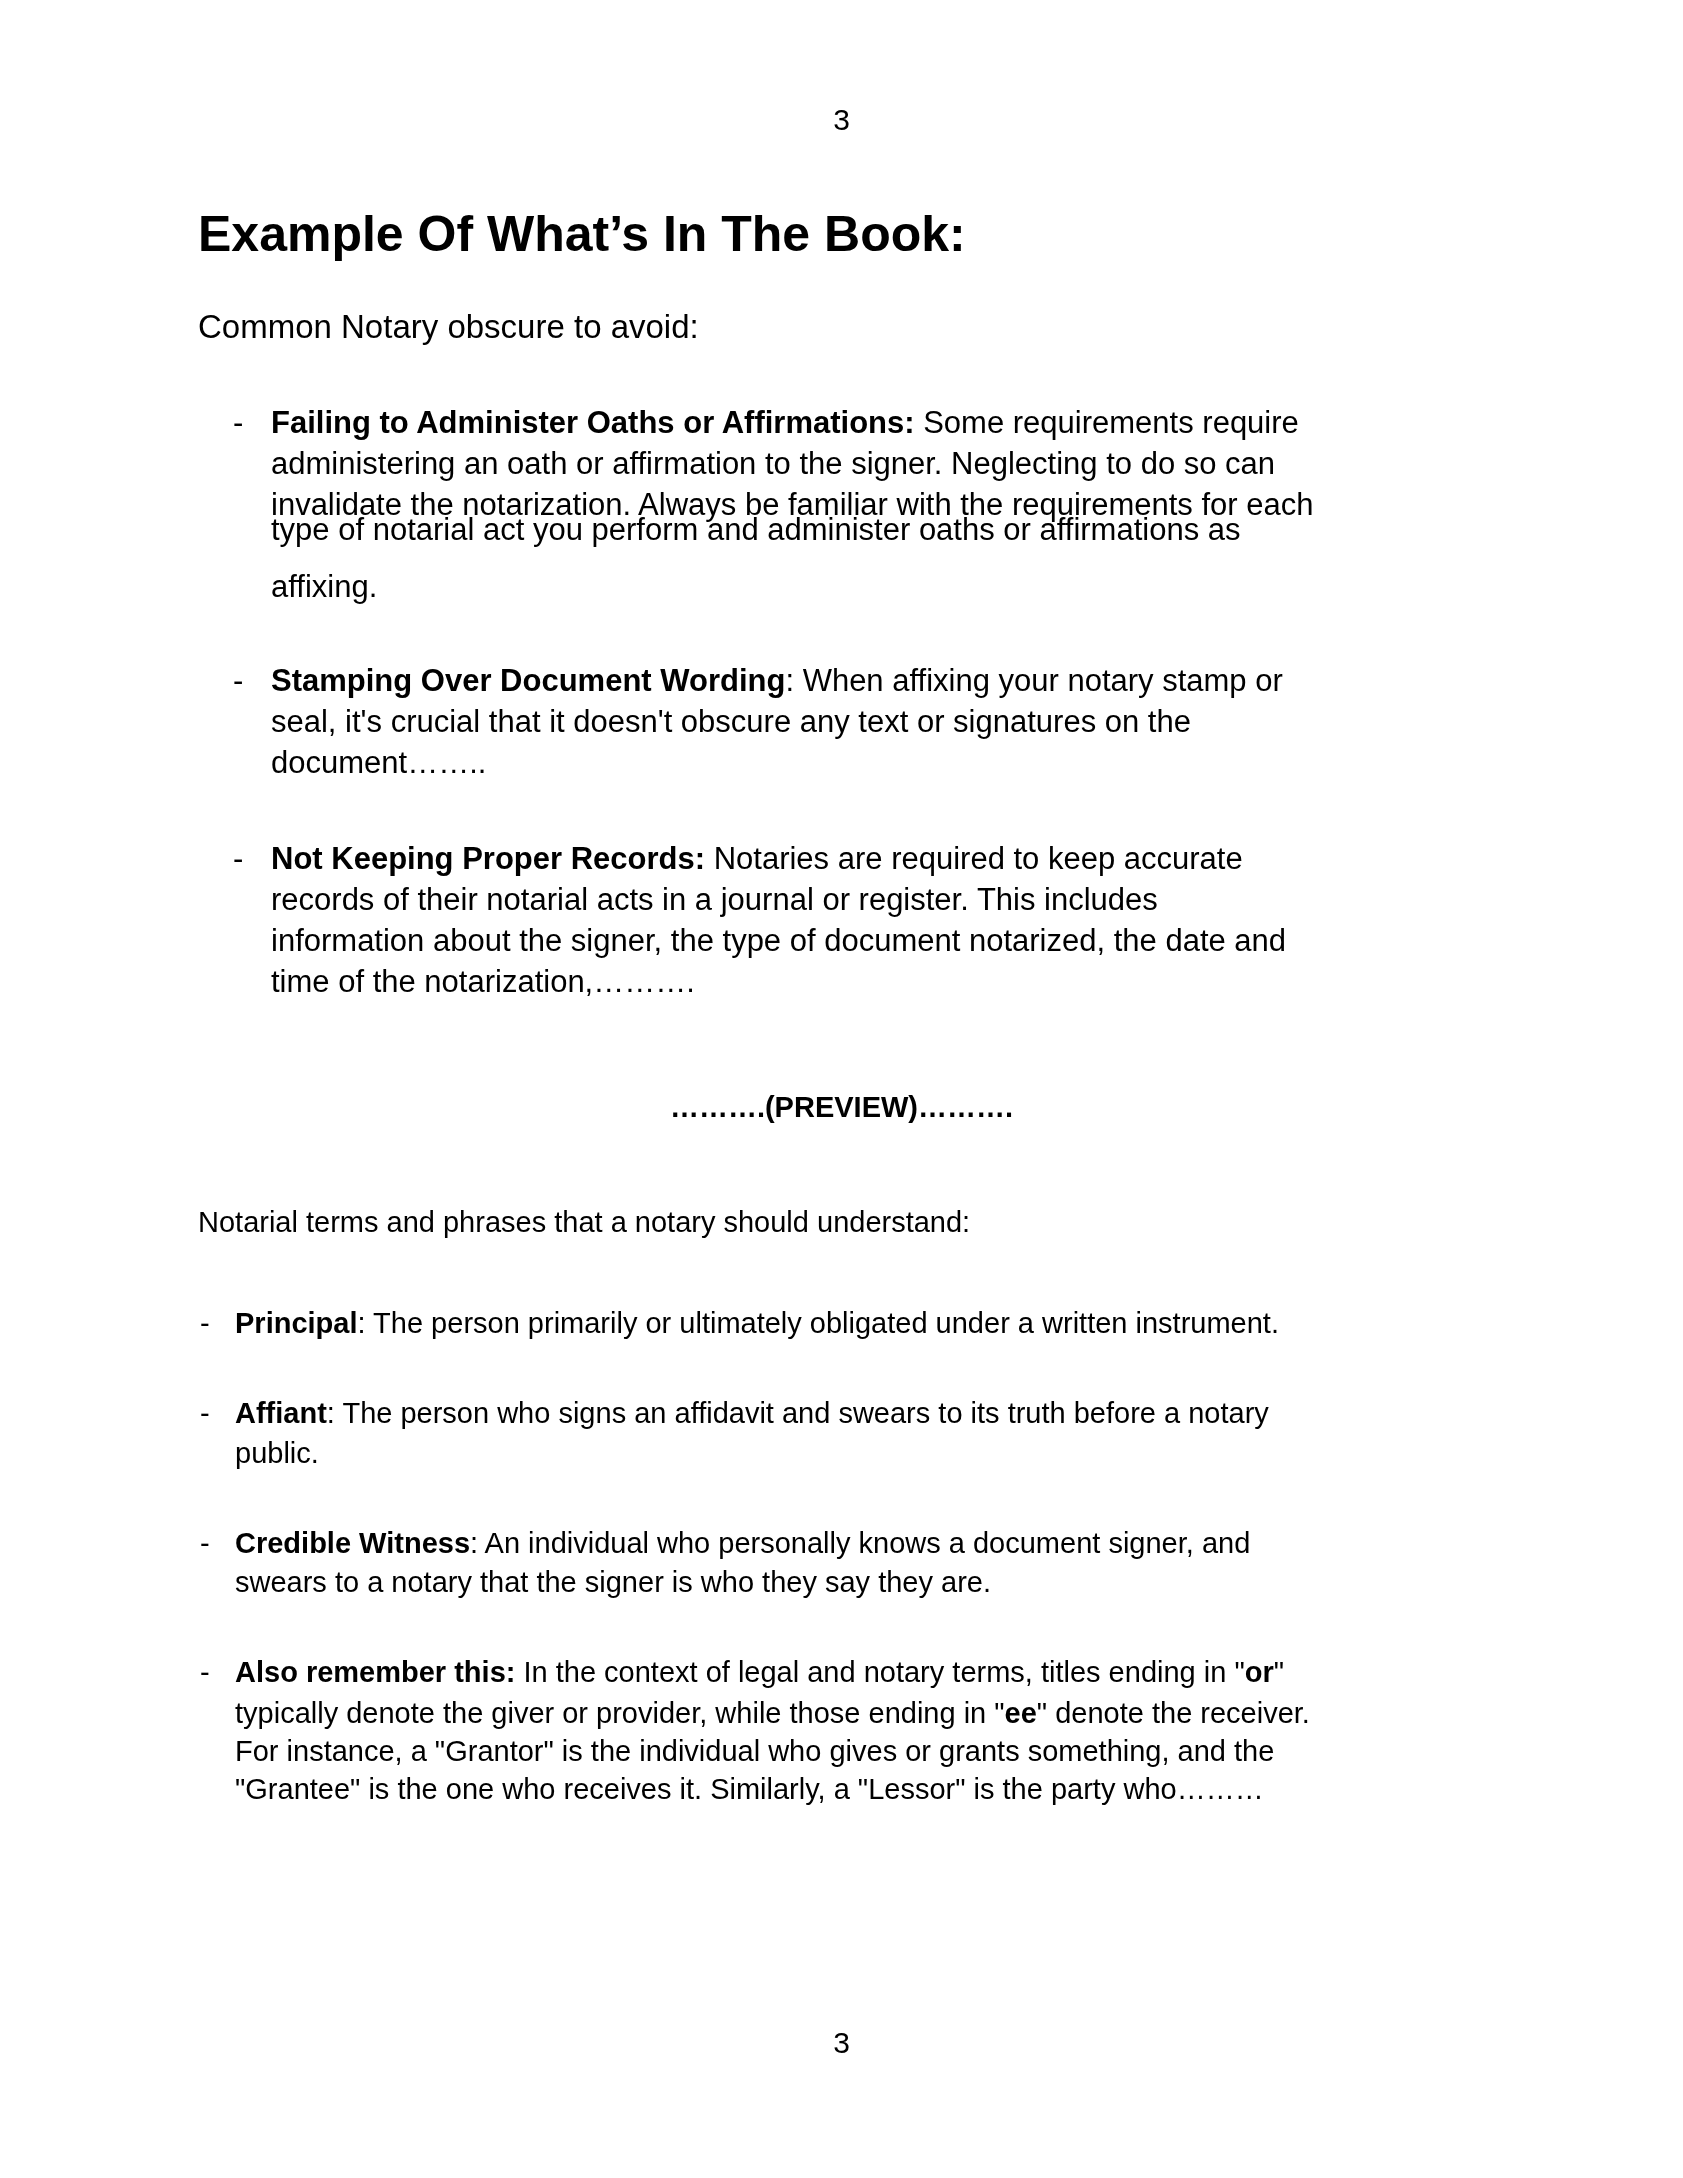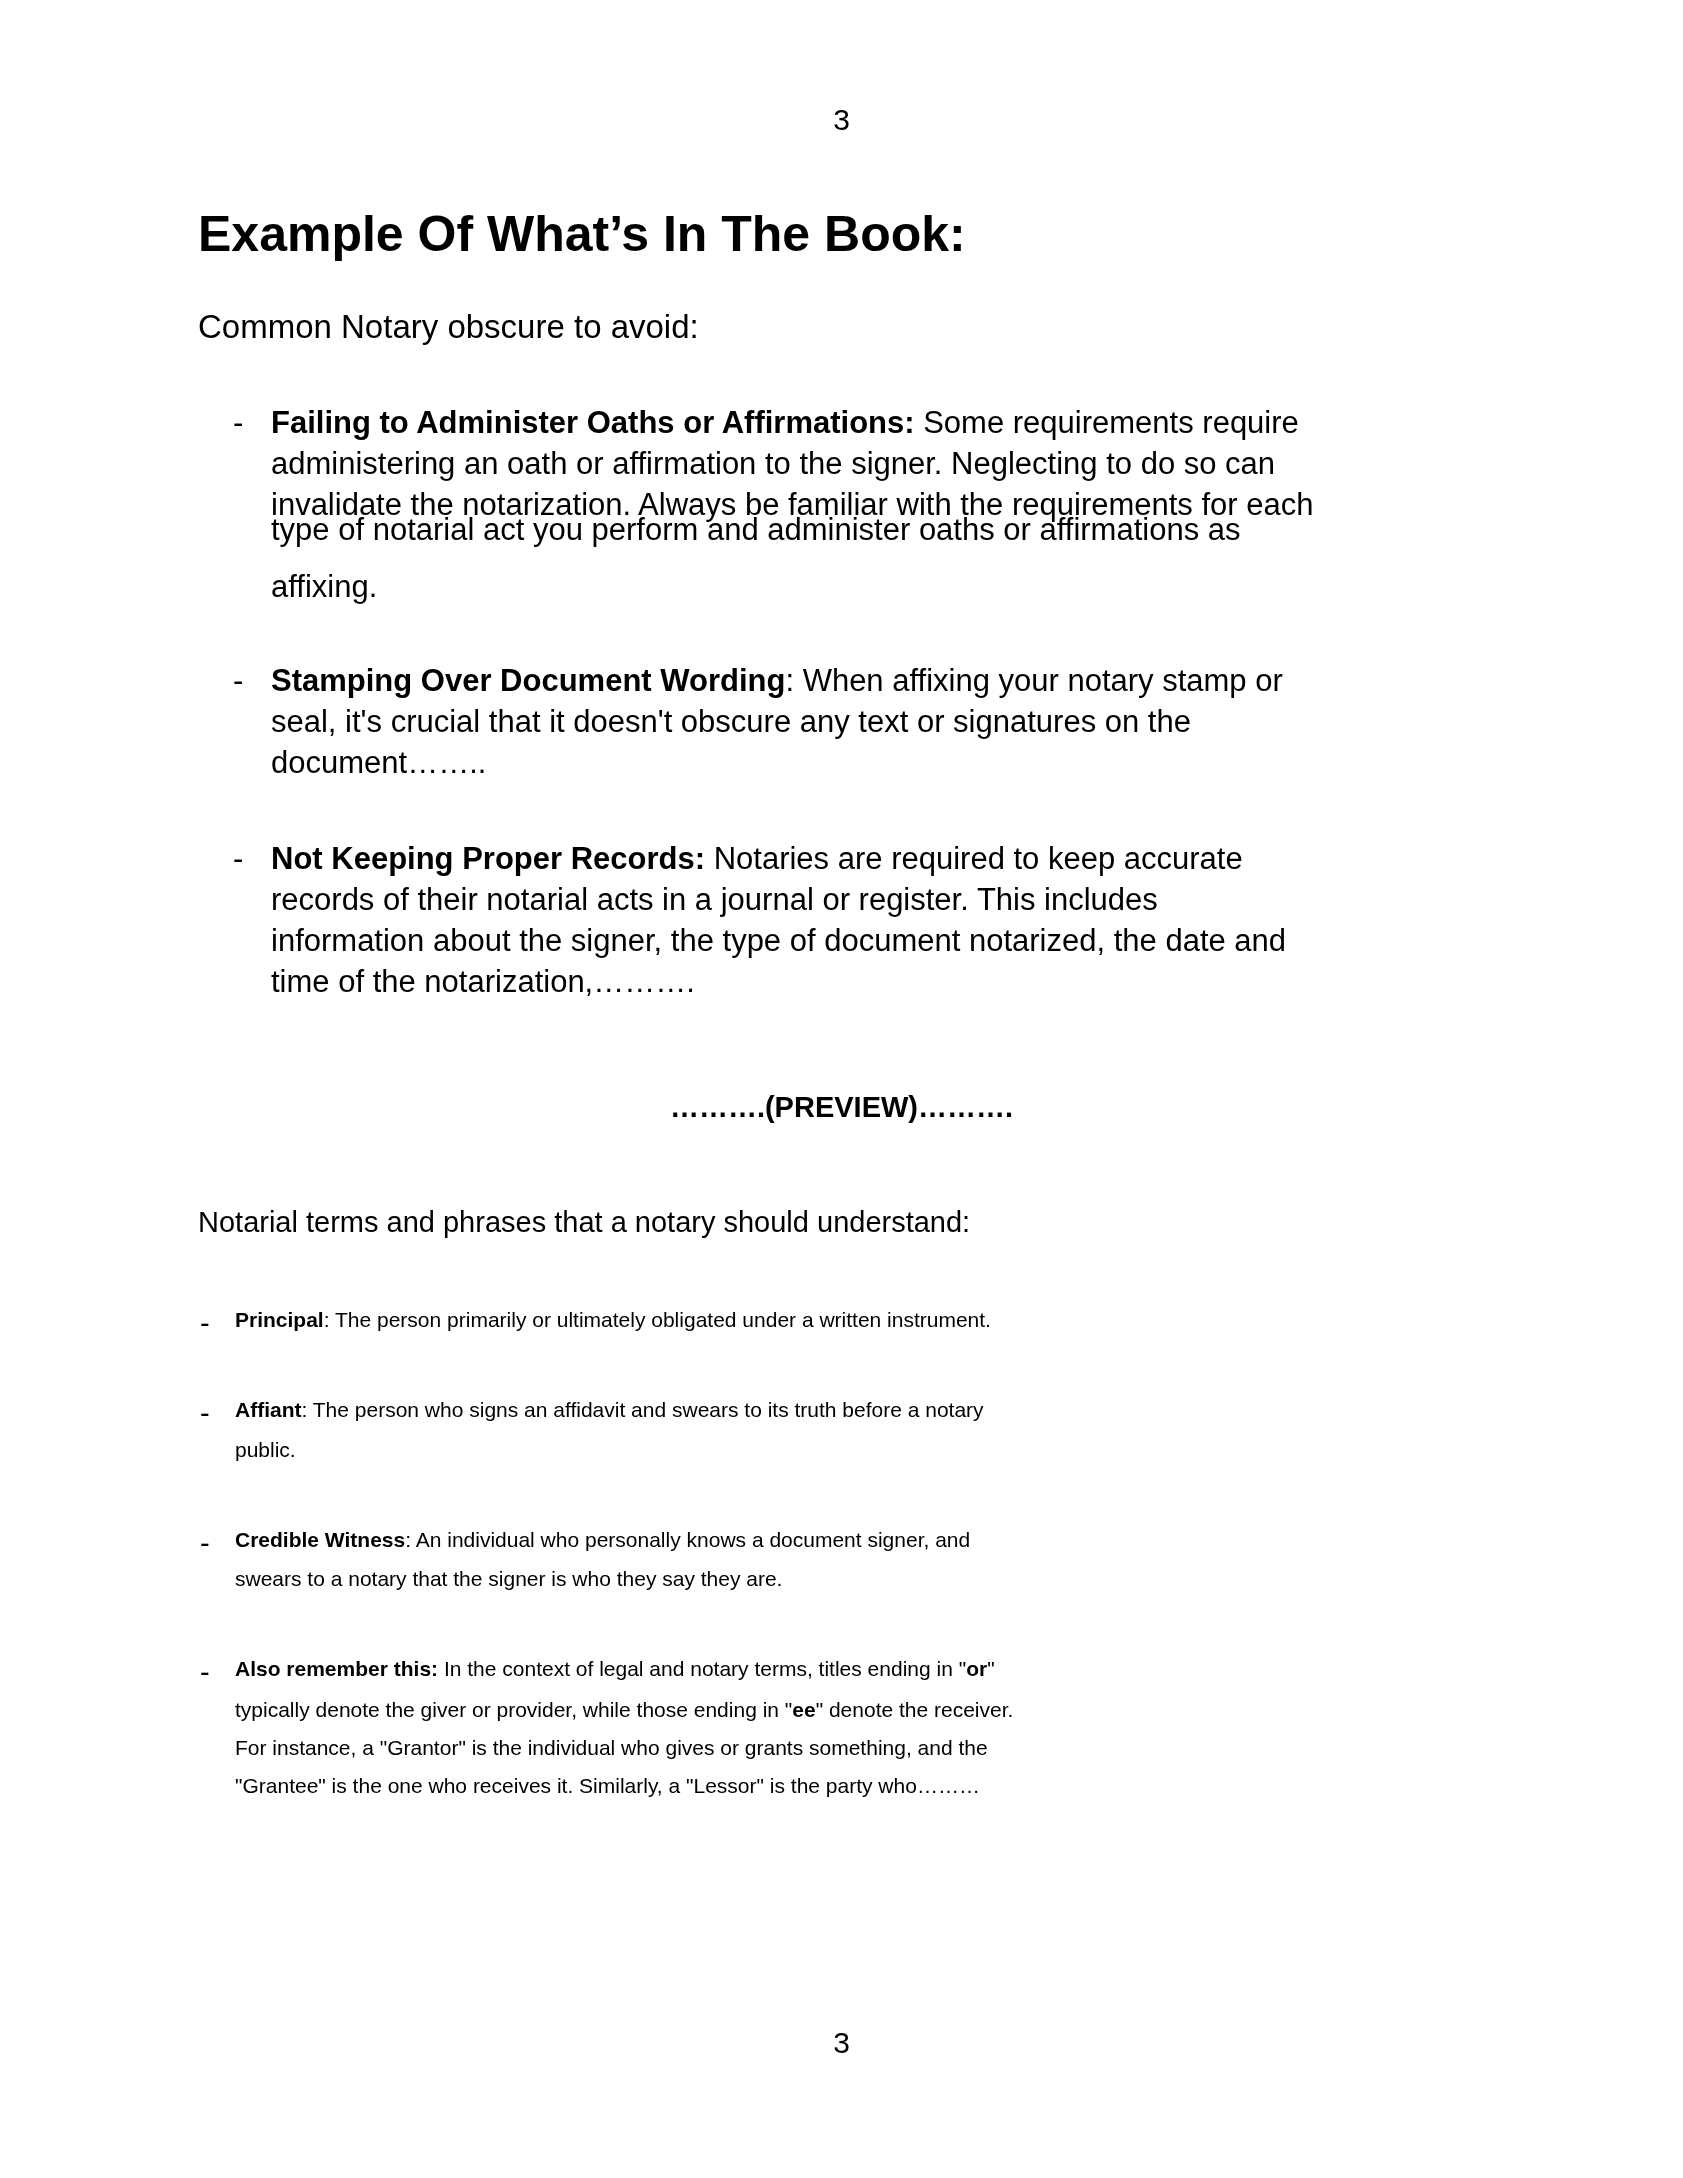--- a/index.html
+++ b/index.html
@@ -5,21 +5,21 @@
   html, body { margin: 0; padding: 0; background: #ffffff; }
   body { width: 1683px; height: 2178px; position: relative; overflow: hidden;
          font-family: "Liberation Sans", sans-serif; color: #000000; }
   .ln { position: absolute; white-space: nowrap; line-height: 1; }
   .b { font-weight: bold; }
   .pgnum { font-size: 30px; width: 1683px; left: 0; text-align: center; }
   .title { font-size: 50px; font-weight: bold; left: 198px; }
   .intro { font-size: 33px; left: 198px; }
   .l1 { font-size: 31px; left: 271px; }
   .d1 { font-size: 31px; left: 233px; }
-  .l2 { font-size: 21px; left: 235px; }
+  .l2 { font-size: 29px; left: 235px; }
   .d2 { font-size: 29px; left: 200px; }
   .preview { font-size: 29px; font-weight: bold; width: 1683px; left: 0; text-align: center; }
   .intro2 { font-size: 29px; left: 198px; }
 </style>
 </head>
 <body>
 
 <div class="ln pgnum" style="top:105px">3</div>
 
 <div class="ln title" style="top:209px">Example Of What’s In The Book:</div>

